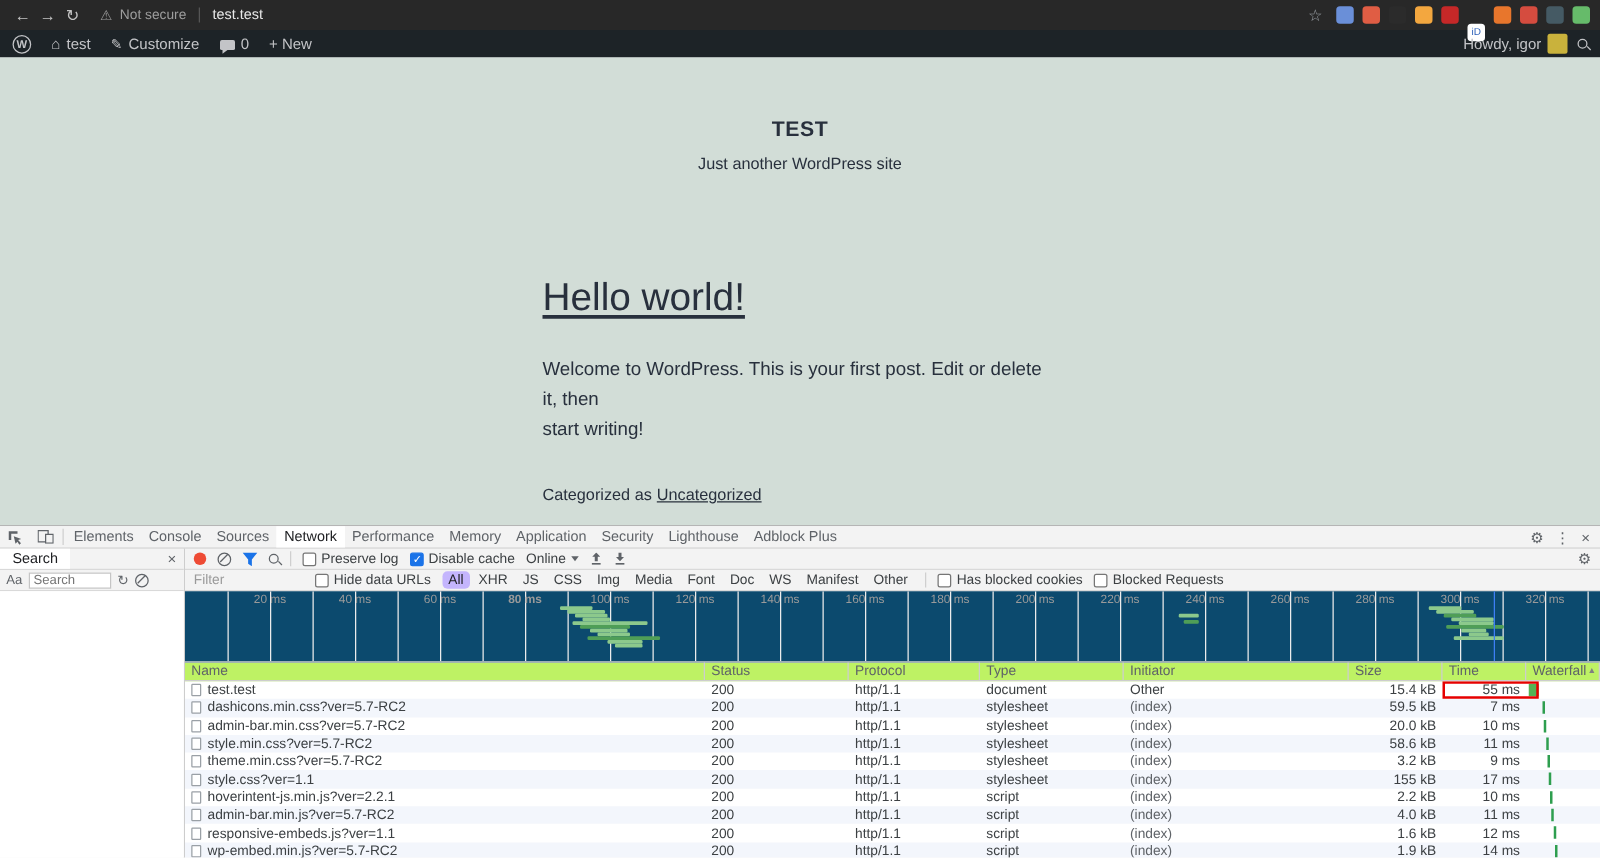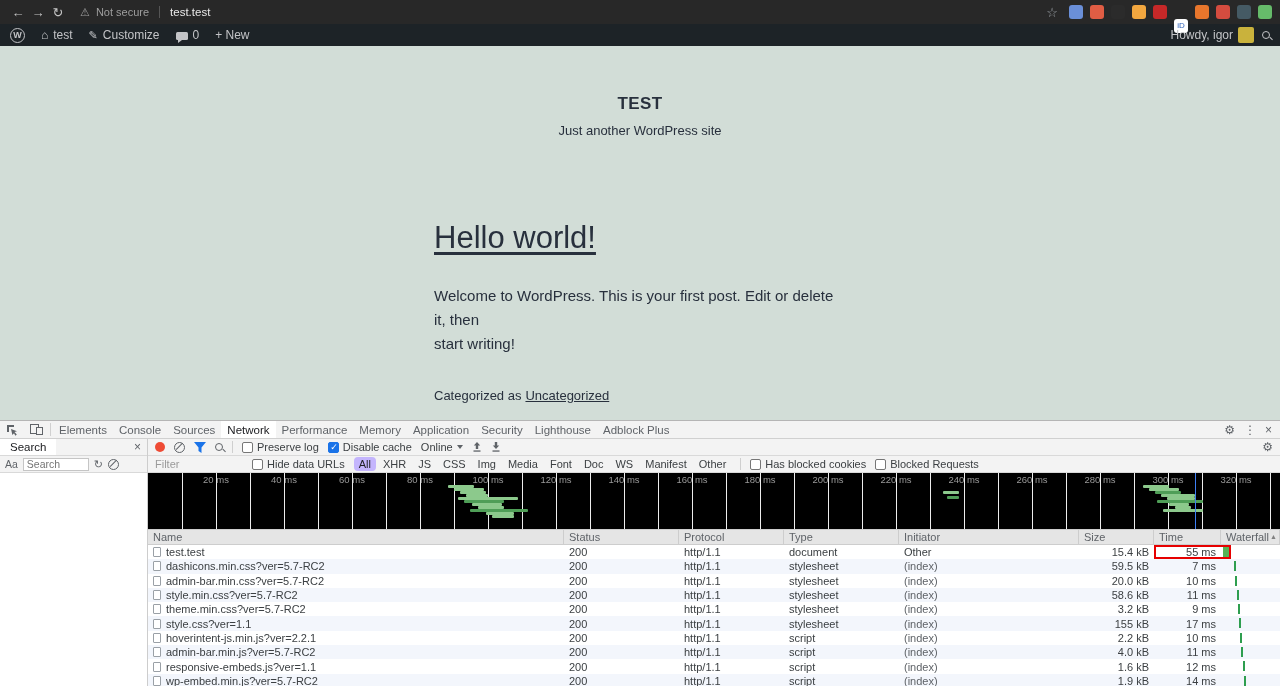--- a/index.html
+++ b/index.html
@@ -81,29 +81,29 @@
   .box.checked::after { content:"\2713"; color:#fff; font-size:9px; position:absolute; left:1.5px; top:-0.5px; }
   .select { display:flex; align-items:center; gap:4px; }
   .caret-down { width:0; height:0; border-left:3.5px solid transparent; border-right:3.5px solid transparent; border-top:4px solid #5f6368; }
   .filter-input { border:none; background:transparent; font-size:11px; width:88px; outline:none; color:#202124; font-family:inherit; }
   .filter-input::placeholder { color:#9a9a9a; }
   .pill { padding:1px 5px; border-radius:4px; color:#3c4043; cursor:default; }
   .pill.sel { background:#c4b5fd; color:#202124; }
   .tb-right { margin-left:auto; color:#5f6368; font-size:12px; }
 
   
-  .overview { height:57px; border-bottom:1px solid #cdcdcd; position:relative; background:#000000; overflow:hidden; flex:none; }
+  .overview { height:57px; border-bottom:1px solid #cdcdcd; position:relative; background:#0c4a6e; overflow:hidden; flex:none; }
   .ov-line { position:absolute; top:0; bottom:0; width:1px; background:#ececec; }
   .ov-label { position:absolute; top:1px; font-size:9.5px; color:#9a9a9a; transform:translateX(-50%); white-space:nowrap; background:transparent; }
   .ov-bar { position:absolute; height:3px; background:#8cc98c; border-radius:1px; }
   .ov-bar.dark { background:#4f9e57; }
   .ov-blue-line { position:absolute; width:1px; top:0; bottom:0; background:#3d7ff5; }
 
   
-  .grid-header { height:15px; background:#e5e5e5; border-bottom:1px solid #cdcdcd; display:flex; font-size:11px; color:#5f6368; flex:none; }
+  .grid-header { height:15px; background:#bef264; border-bottom:1px solid #cdcdcd; display:flex; font-size:11px; color:#5f6368; flex:none; }
   .gh-cell { border-right:1px solid #cdcdcd; padding:0 5px; display:flex; align-items:center; overflow:hidden; white-space:nowrap; position:relative; }
   .w-name { width:416px; flex:none; } .w-status { width:115px; flex:none; } .w-proto { width:105px; flex:none; }
   .w-type { width:115px; flex:none; } .w-init { width:180px; flex:none; } .w-size { width:75px; flex:none; }
   .w-time { width:67px; flex:none; } .w-wf { flex:1; min-width:0; }
   .scroll-up { position:absolute; right:2px; top:3px; font-size:7px; color:#808080; }
 
   .rows { flex:1; overflow:hidden; }
   .net-row { display:flex; height:14.3px; align-items:stretch; font-size:11px; color:#3c4043; position:relative; cursor:default; }
   .net-row.alt { background:#f3f6fc; }
   .net-row .c { padding:0 5px; overflow:hidden; white-space:nowrap; display:flex; align-items:center; }
@@ -341,21 +341,21 @@
             <div class="ov-line" style="left: 918px;"></div>
             <div class="ov-line" style="left: 952px;"></div>
             <div class="ov-line" style="left: 986px;"></div>
             <div class="ov-line" style="left: 1020px;"></div>
             <div class="ov-line" style="left: 1054px;"></div>
             <div class="ov-line" style="left: 1088px;"></div>
             <div class="ov-line" style="left: 1122px;"></div>
             <div class="ov-label" style="left: 68px;">20 ms</div>
             <div class="ov-label" style="left: 136px;">40 ms</div>
             <div class="ov-label" style="left: 204px;">60 ms</div>
-            <div class="ov-label" style="left: 272px;">80 ms</div>
+            <div class="ov-label" style="left: 272px; font-weight: bold;">80 ms</div>
             <div class="ov-label" style="left: 340px;">100 ms</div>
             <div class="ov-label" style="left: 408px;">120 ms</div>
             <div class="ov-label" style="left: 476px;">140 ms</div>
             <div class="ov-label" style="left: 544px;">160 ms</div>
             <div class="ov-label" style="left: 612px;">180 ms</div>
             <div class="ov-label" style="left: 680px;">200 ms</div>
             <div class="ov-label" style="left: 748px;">220 ms</div>
             <div class="ov-label" style="left: 816px;">240 ms</div>
             <div class="ov-label" style="left: 884px;">260 ms</div>
             <div class="ov-label" style="left: 952px;">280 ms</div>

